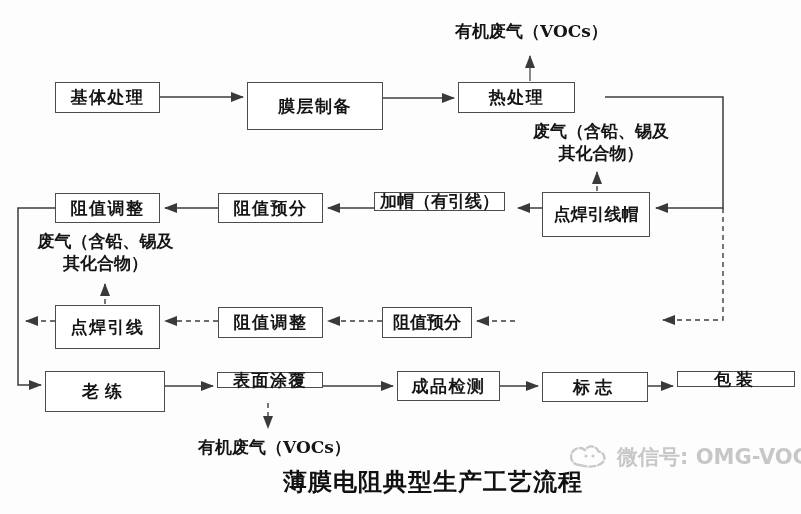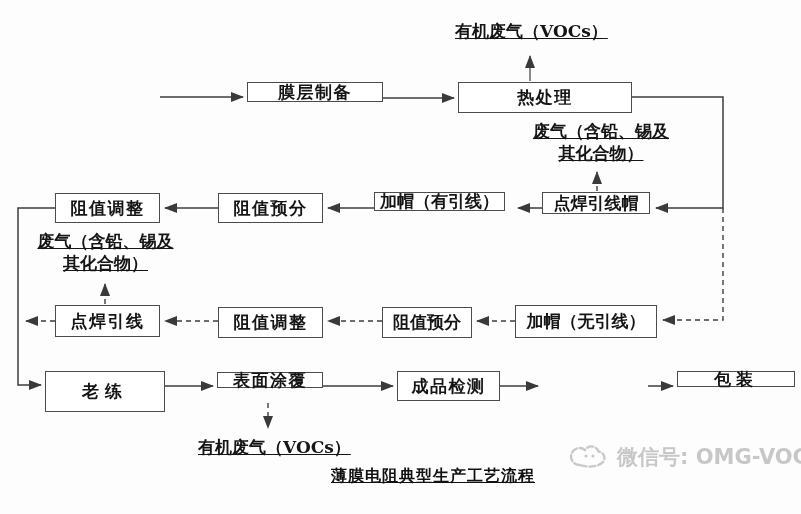--- a/index.html
+++ b/index.html
@@ -10,25 +10,25 @@
   .wires{position:absolute;left:0;top:0;z-index:1;}
   .node{
     position:absolute;z-index:2;box-sizing:border-box;
     border:1.6px solid #4c4c4c;background:#ffffff;
     display:flex;align-items:center;justify-content:center;
     font-size:17px;font-weight:700;color:#151515;letter-spacing:1.5px;
     white-space:nowrap;
   }
   .lbl{
     position:absolute;z-index:2;font-weight:700;color:#151515;
-    font-size:17px;line-height:1.28;text-align:center;white-space:nowrap;text-decoration:underline;
+    font-size:17px;line-height:1.28;text-align:center;white-space:nowrap;
   }
   .title{
-    position:absolute;z-index:2;font-size:16px;font-weight:700;color:#111;
-    letter-spacing:1px;text-align:center;white-space:nowrap;text-decoration:underline;
+    position:absolute;z-index:2;font-size:24px;font-weight:700;color:#111;
+    letter-spacing:1px;text-align:center;white-space:nowrap;
   }
   .watermark{
     position:absolute;z-index:2;display:flex;align-items:center;gap:7px;
     color:#c7c7c7;font-size:21px;font-weight:700;
     font-family:"DejaVu Sans","Liberation Sans",sans-serif;
     text-shadow:0 1px 0 #ffffff;white-space:nowrap;
   }
 </style>
 </head>
 <body>
@@ -62,36 +62,37 @@
       <line x1="515" y1="321" x2="477" y2="321" marker-end="url(#arr)"></line>
       <line x1="382" y1="321" x2="328" y2="321" marker-end="url(#arr)"></line>
       <line x1="218" y1="321" x2="165" y2="321" marker-end="url(#arr)"></line>
       <line x1="55" y1="321" x2="26" y2="321" marker-end="url(#arr)"></line>
       <line x1="597" y1="191" x2="597" y2="172" marker-end="url(#arr)"></line>
       <line x1="105" y1="304" x2="105" y2="284" marker-end="url(#arr)"></line>
       <line x1="268" y1="403" x2="268" y2="428" marker-end="url(#arr)"></line>
     </g>
   </svg>
 
-  <div class="node" style="left:247px;top:82px;width:136px;height:20px">膜层制备</div>
-  <div class="node" style="left:458px;top:82px;width:174px;height:31px">热处理</div>
+  <div class="node" style="left:55px;top:82px;width:105px;height:31px">基体处理</div>
+  <div class="node" style="left:247px;top:82px;width:136px;height:48px">膜层制备</div>
+  <div class="node" style="left:458px;top:82px;width:117px;height:31px">热处理</div>
 
   <div class="node" style="left:55px;top:193px;width:105px;height:30px">阻值调整</div>
   <div class="node" style="left:218px;top:193px;width:105px;height:30px">阻值预分</div>
   <div class="node" style="left:374px;top:192px;width:131px;height:19px;letter-spacing:0">加帽（有引线）</div>
-  <div class="node" style="left:542px;top:192px;width:108px;height:22px;letter-spacing:0">点焊引线帽</div>
+  <div class="node" style="left:542px;top:192px;width:108px;height:45px;letter-spacing:0">点焊引线帽</div>
 
-  <div class="node" style="left:55px;top:305px;width:105px;height:32px">点焊引线</div>
+  <div class="node" style="left:55px;top:305px;width:105px;height:44px">点焊引线</div>
   <div class="node" style="left:218px;top:307px;width:105px;height:31px">阻值调整</div>
   <div class="node" style="left:382px;top:307px;width:90px;height:31px;letter-spacing:0">阻值预分</div>
-  <div class="node" style="left:515px;top:305px;width:142px;height:33px;letter-spacing:0">加帽（无引线）</div>
 
   <div class="node" style="left:45px;top:371px;width:120px;height:41px;letter-spacing:6px">老练</div>
   <div class="node" style="left:217px;top:372px;width:106px;height:16px">表面涂覆</div>
   <div class="node" style="left:397px;top:371px;width:103px;height:30px">成品检测</div>
+  <div class="node" style="left:542px;top:372px;width:106px;height:30px;letter-spacing:5px">标志</div>
   <div class="node" style="left:677px;top:371px;width:118px;height:16px;letter-spacing:5px">包装</div>
 
   <div class="lbl" style="left:455px;top:21px;width:150px">有机废气（VOCs）</div>
 
   <div class="lbl" style="left:516px;top:121px;width:170px">
     <div>废气（含铅、锡及</div>
     <div>其化合物）</div>
   </div>
 
   <div class="lbl" style="left:33px;top:231px;width:145px">

